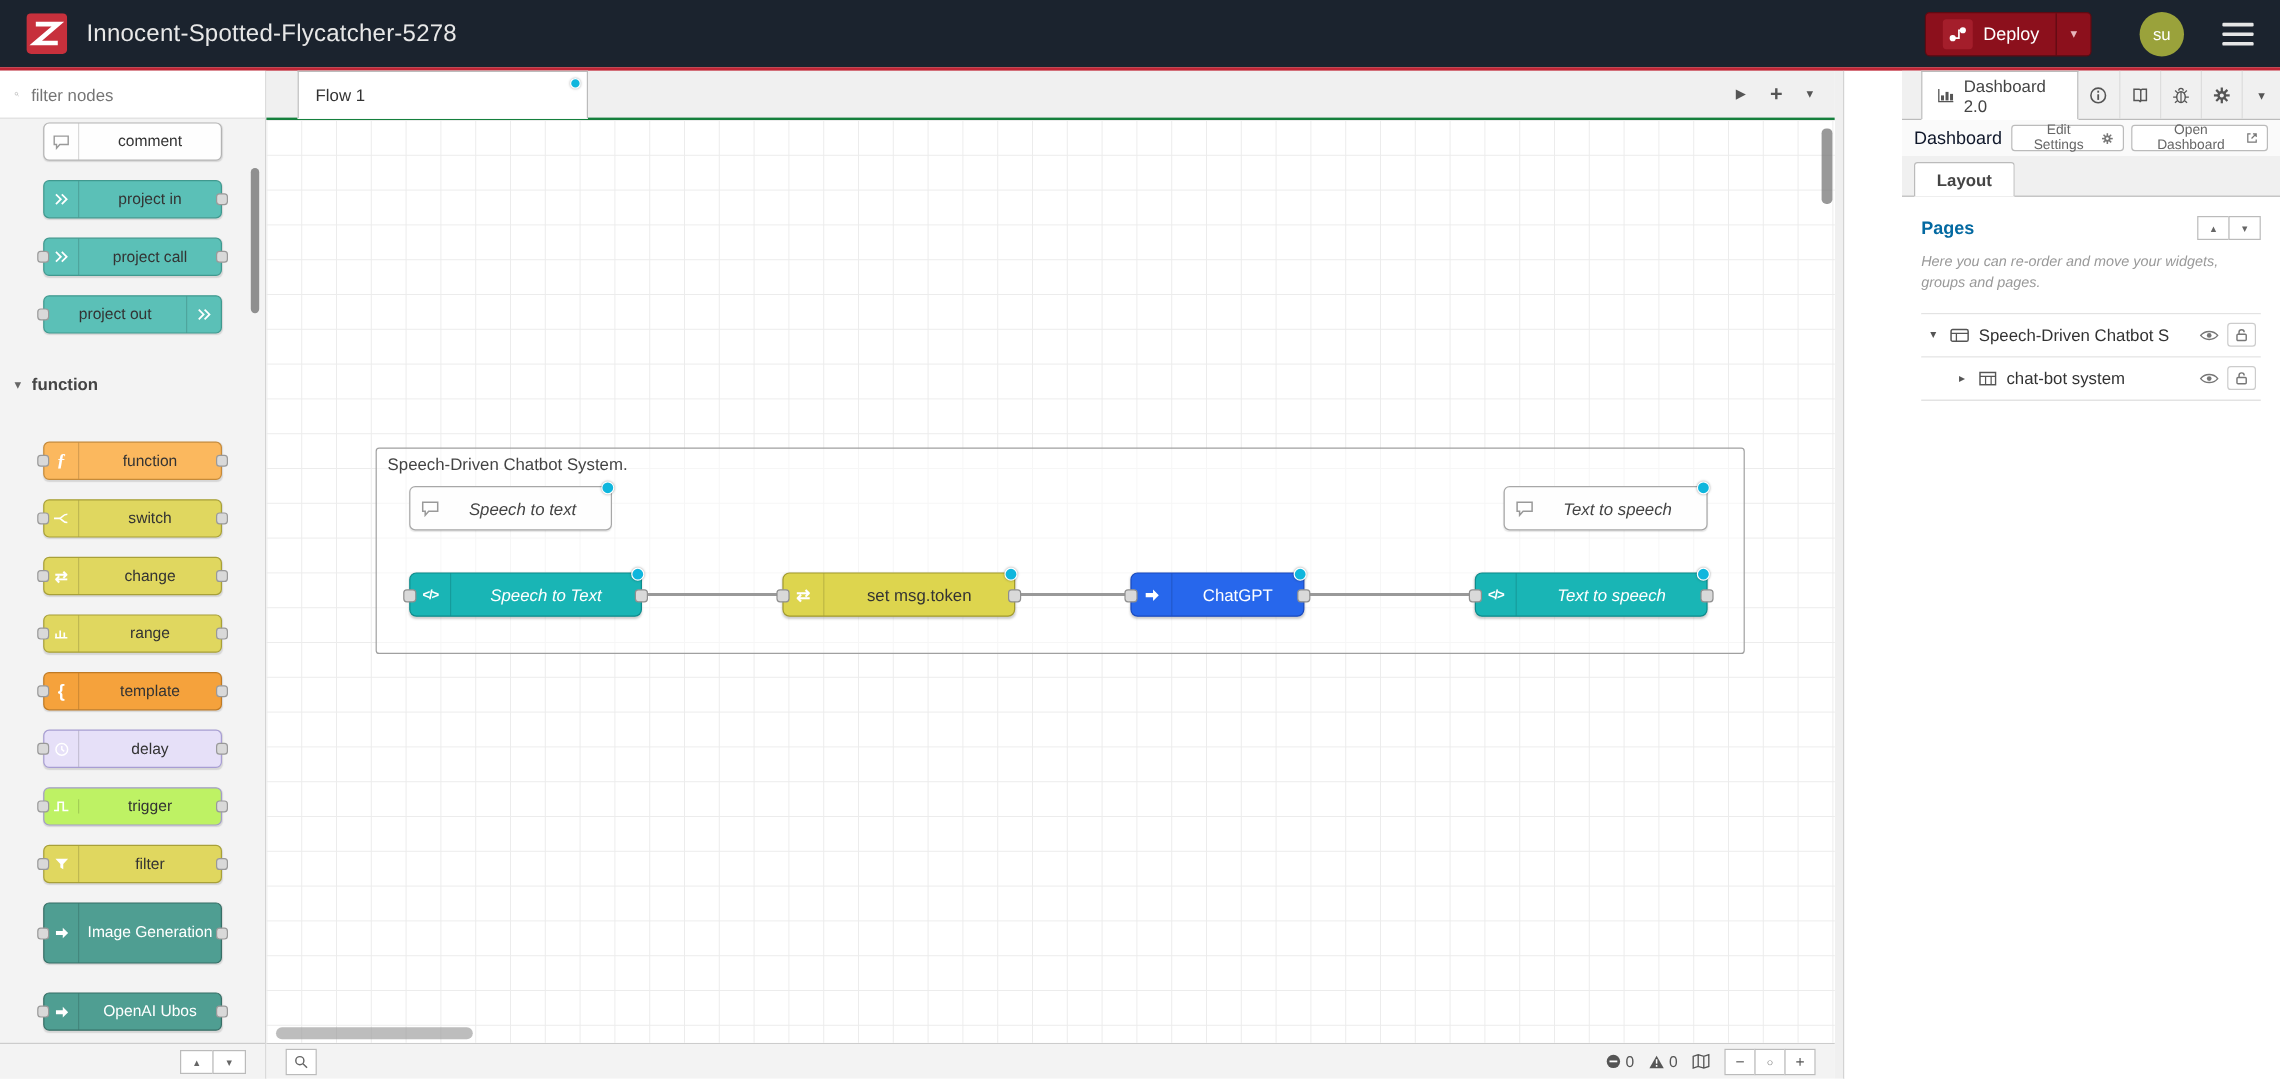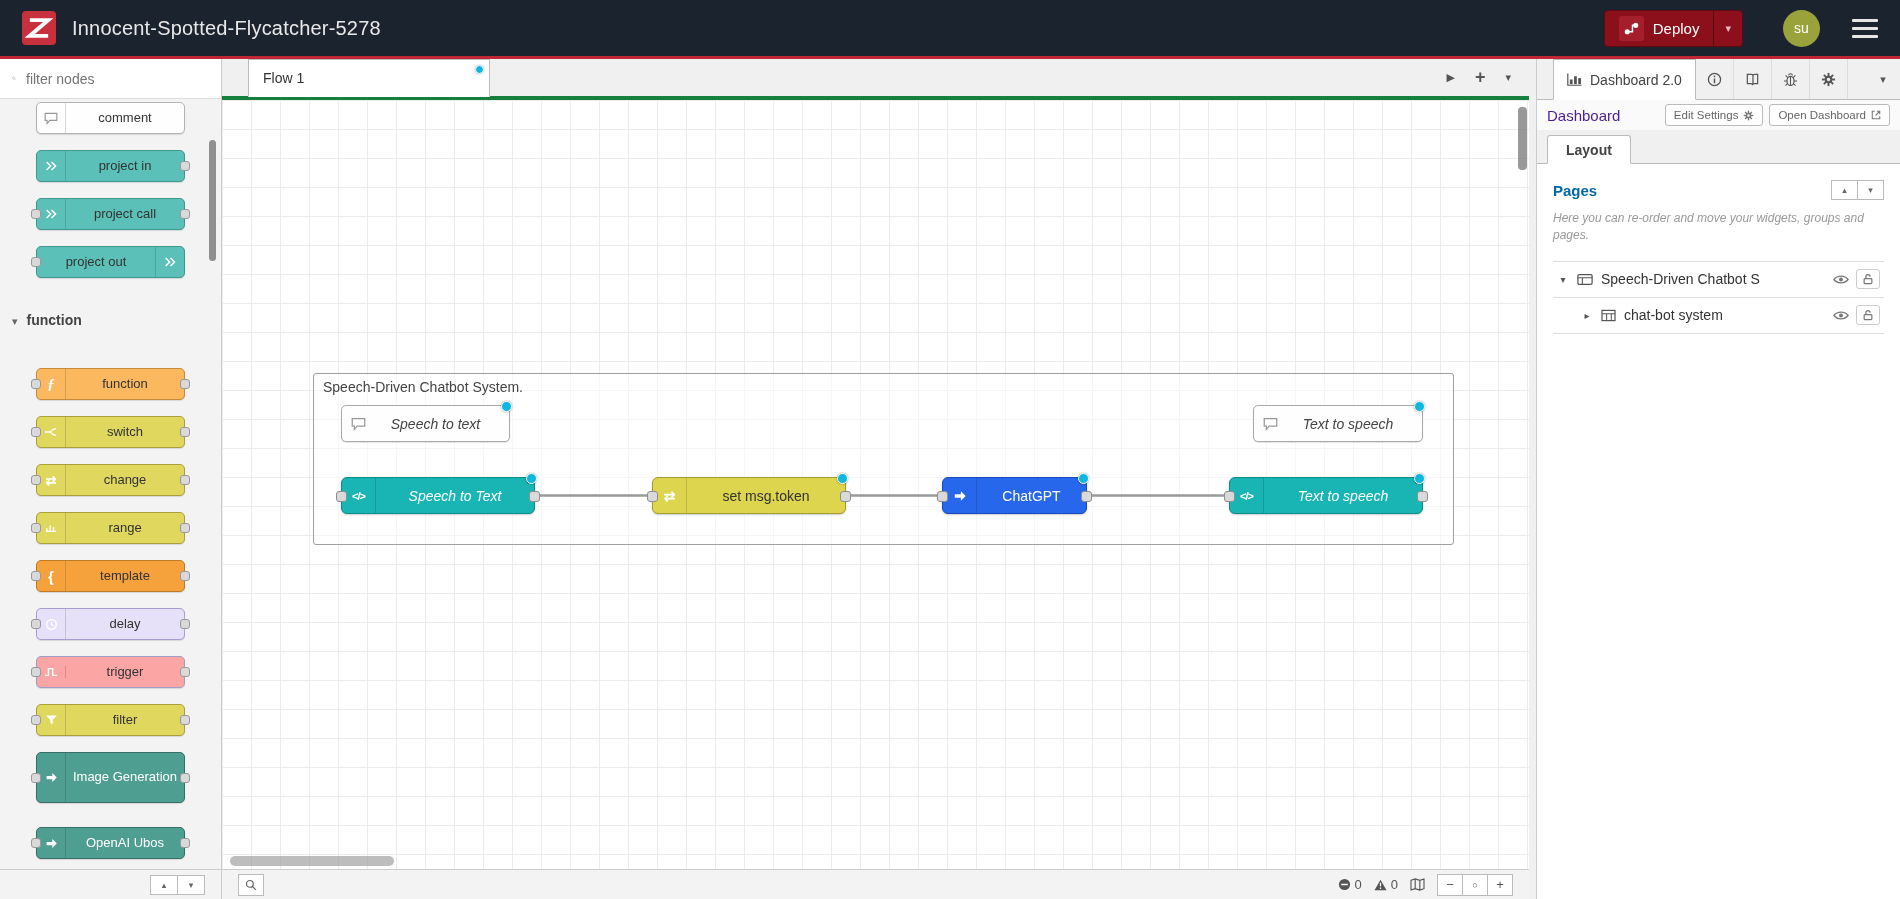--- a/index.html
+++ b/index.html
@@ -47,35 +47,35 @@
   .pnode .plbl { flex:1; display:flex; align-items:center; justify-content:center; text-align:center; line-height:1.15; padding:0 5px; color:#333; }
   .pport { position:absolute; top:10px; width:10px; height:10px; background:#d9d9d9; border:1px solid #999; border-radius:3px; }
   .prow.tall .pport { top:20px; }
   .pport-l { left:-6px; } .pport-r { right:-6px; }
   .pn-comment { background:#fefefe; border-color:#b3b3b3; }
   .pn-project { background:#5bc0b7; border-color:#40998f; }
   .pn-function { background:#fbb85e; border-color:#c68a39; }
   .pn-olive { background:#e0d75f; border-color:#a8a038; }
   .pn-template { background:#f5a23c; border-color:#bf7a24; }
   .pn-delay { background:#e6e0f8; border-color:#a89ed3; }
-  .pn-trigger { background:#fca5a5; border-color:#a39cc9;align-items:center; }
+  .pn-trigger { background:#bef264; border-color:#a39cc9;align-items:center; }
   .pn-green { background:#4f9e92; border-color:#376f66; }
   .pn-green .plbl { color:#fff; }
   .glyph-icon { color:#fff; font-weight:bold; }
   .pcat { height:74px; padding:18px 12px 0; display:flex; align-items:flex-start; gap:9px; }
   .pcat .chev { color:#666; font-size:11px; line-height:18px; }
   .pcat .pcat-label { font-weight:bold; font-size:14px; color:#444; line-height:17px; }
   .pal-scroll { position:absolute; right:5px; top:41px; width:7px; height:121px; background:#8f8f8f; border-radius:4px; }
   .palette-footer { height:30px; border-top:1px solid #ccc; background:#f3f3f3; display:flex; align-items:center; justify-content:flex-end; padding:0 16px; flex:0 0 auto; }
   .pf-btn { width:28px; height:20px; border:1px solid #bbb; background:#fff; color:#666; font-size:9px; display:flex; align-items:center; justify-content:center; }
   .pf-btn + .pf-btn { margin-left:-1px; }
 
   
   .workspace { flex:1; display:flex; flex-direction:column; min-width:0; }
-  .flow-tabbar { height:41px; background:#f0f0f0; border-bottom:4px solid #15803d; display:flex; align-items:stretch; flex:0 0 auto; }
+  .flow-tabbar { height:41px; background:#f0f0f0; border-bottom:2px solid #15803d; display:flex; align-items:stretch; flex:0 0 auto; }
   .flow-tab { width:242px; margin-left:26px; margin-bottom:-1px; background:#fff; border:1px solid #bbb; border-bottom:1px solid #fff; display:flex; align-items:center; padding:0 14px; font-size:14px; color:#333; position:relative; z-index:2; }
   .tab-dot { position:absolute; top:5px; right:5px; width:9px; height:9px; border-radius:50%; background:#0fb6dd; border:1px solid #fff; box-shadow:0 0 2px rgba(0,0,0,.35); }
   .tab-btns { margin-left:auto; display:flex; align-items:center; gap:20px; padding-right:18px; color:#555; }
   .tab-btns .tbtn { color:#555; display:flex; align-items:center; justify-content:center; }
 
   .canvas { flex:1; position:relative; overflow:hidden; background-color:#fff;
     background-image:linear-gradient(#ececec 1px,transparent 1px),linear-gradient(90deg,#ececec 1px,transparent 1px);
     background-size:29px 29px; }
 
   .group-box { position:absolute; left:91px; top:273px; width:1141px; height:172px; border:1px solid #a0a0a0; border-radius:3px; background:rgba(255,255,255,.5); padding:5px 0 0 9px; }
@@ -107,29 +107,29 @@
   .sq-btn { width:26px; height:22px; border:1px solid #bbb; background:#fff; display:flex; align-items:center; justify-content:center; color:#555; font-size:13px; }
   .sb-right { margin-left:auto; display:flex; align-items:center; gap:12px; }
   .sb-count { display:flex; align-items:center; gap:4px; color:#555; font-size:13px; }
   .zoom-group { display:flex; }
   .zoom-group .sq-btn + .sq-btn { margin-left:-1px; }
 
   
   .gutter { width:8px; background:#f0f0f0; border-right:1px solid #ccc; flex:0 0 auto; }
 
   
-  .sidebar { width:363px; background:#fff; display:flex; flex-direction:column; flex:0 0 auto; }
+  .sidebar { width:363px; background:#fff; display:flex; flex-direction:column; flex:0 0 auto;padding-left:48px; }
   .side-tabbar { height:41px; background:#f0f0f0; border-bottom:1px solid #bbb; display:flex; align-items:stretch; flex:0 0 auto; }
   .side-tab { margin-left:16px; margin-bottom:-1px; background:#fff; border:1px solid #bbb; border-bottom:1px solid #fff; display:flex; align-items:center; gap:8px; padding:0 13px; font-size:14px; color:#444; position:relative; z-index:2; }
   .icon-tab { width:38px; display:flex; align-items:center; justify-content:center; border-right:1px solid #ddd; color:#555; }
   .icon-tab:first-of-type { border-left:1px solid #ddd; }
   .side-caret { margin-left:auto; width:34px; display:flex; align-items:center; justify-content:center; color:#555; font-size:11px; }
 
   .dash-header { height:30px; display:flex; align-items:center; gap:8px; padding:0 10px; background:#fafafa; flex:0 0 auto; }
-  .dash-title { font-size:15px; color:#4c1d95; }
+  .dash-title { font-size:15px; color:#0f172a; }
   .dash-btns { margin-left:auto; display:flex; gap:6px; }
   .dash-btn { height:22px; border:1px solid #bbb; border-radius:3px; background:#fff; color:#666; font-size:11.5px; display:flex; align-items:center; gap:5px; padding:0 8px; }
 
   .layout-strip { height:34px; background:#f0f0f0; border-bottom:1px solid #bbb; display:flex; align-items:stretch; flex:0 0 auto; }
   .layout-tab { margin-left:10px; margin-top:5px; margin-bottom:-1px; background:#fff; border:1px solid #bbb; border-bottom:1px solid #fff; border-radius:3px 3px 0 0; display:flex; align-items:center; padding:0 18px; font-size:14px; font-weight:bold; color:#444; position:relative; z-index:2; }
 
   .pages-section { padding:16px 16px 0; }
   .pages-head { display:flex; align-items:center; }
   .pages-title { font-size:15px; font-weight:bold; color:#0369a1; }
   .sort-group { margin-left:auto; display:flex; }

